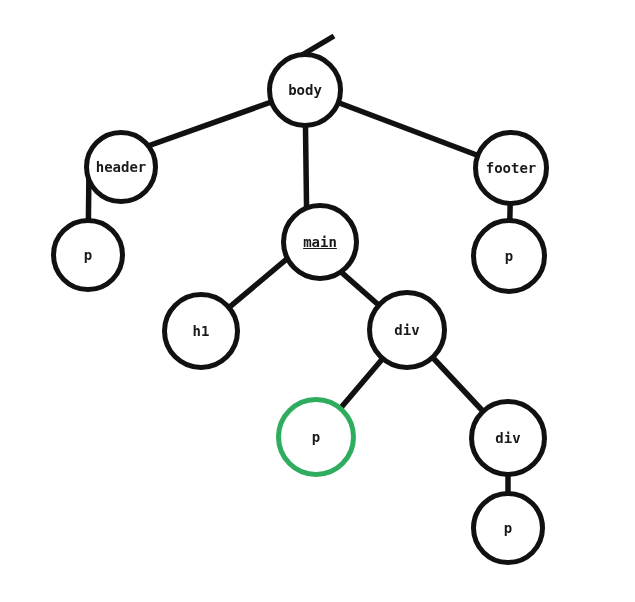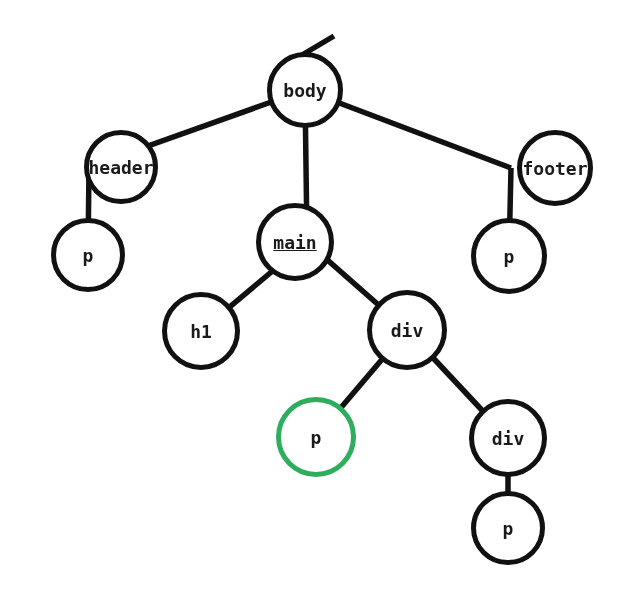--- a/index.html
+++ b/index.html
@@ -29,34 +29,34 @@
   .node {
     position: absolute;
     box-sizing: border-box;
     border: 5px solid #111111;
     border-radius: 50%;
     background: #ffffff;
     display: flex;
     align-items: center;
     justify-content: center;
     font-weight: bold;
-    font-size: 18px;
+    font-size: 14px;
     color: #1a1a1a;
     letter-spacing: 0;
   }
   .node.highlight {
     border-color: #2fad5f;
   }
   
   .n-body       { left: 267px; top:  52px; width: 76px; height: 76px; }
   .n-header     { left:  52px; top: 130px; width: 74px; height: 74px; margin-left: 32px; }
-  .n-footer     { left: 473px; top: 130px; width: 76px; height: 76px; margin-left: 44px; }
+  .n-footer     { left: 473px; top: 130px; width: 76px; height: 76px; }
   .n-header-p   { left:  51px; top: 218px; width: 74px; height: 74px; }
   .n-footer-p   { left: 471px; top: 218px; width: 76px; height: 76px; }
-  .n-main       { left: 256px; top: 203px; width: 78px; height: 78px; text-decoration: underline; }
+  .n-main       { left: 281px; top: 203px; width: 78px; height: 78px; text-decoration: underline; }
   .n-h1         { left: 162px; top: 292px; width: 78px; height: 78px; }
   .n-div-1      { left: 367px; top: 290px; width: 80px; height: 80px; }
   .n-p-hl       { left: 276px; top: 397px; width: 80px; height: 80px; }
   .n-div-2      { left: 469px; top: 399px; width: 78px; height: 78px; }
   .n-div-2-p    { left: 471px; top: 491px; width: 74px; height: 74px; }
 </style>
 </head>
 <body>
 
 <div class="stage">

